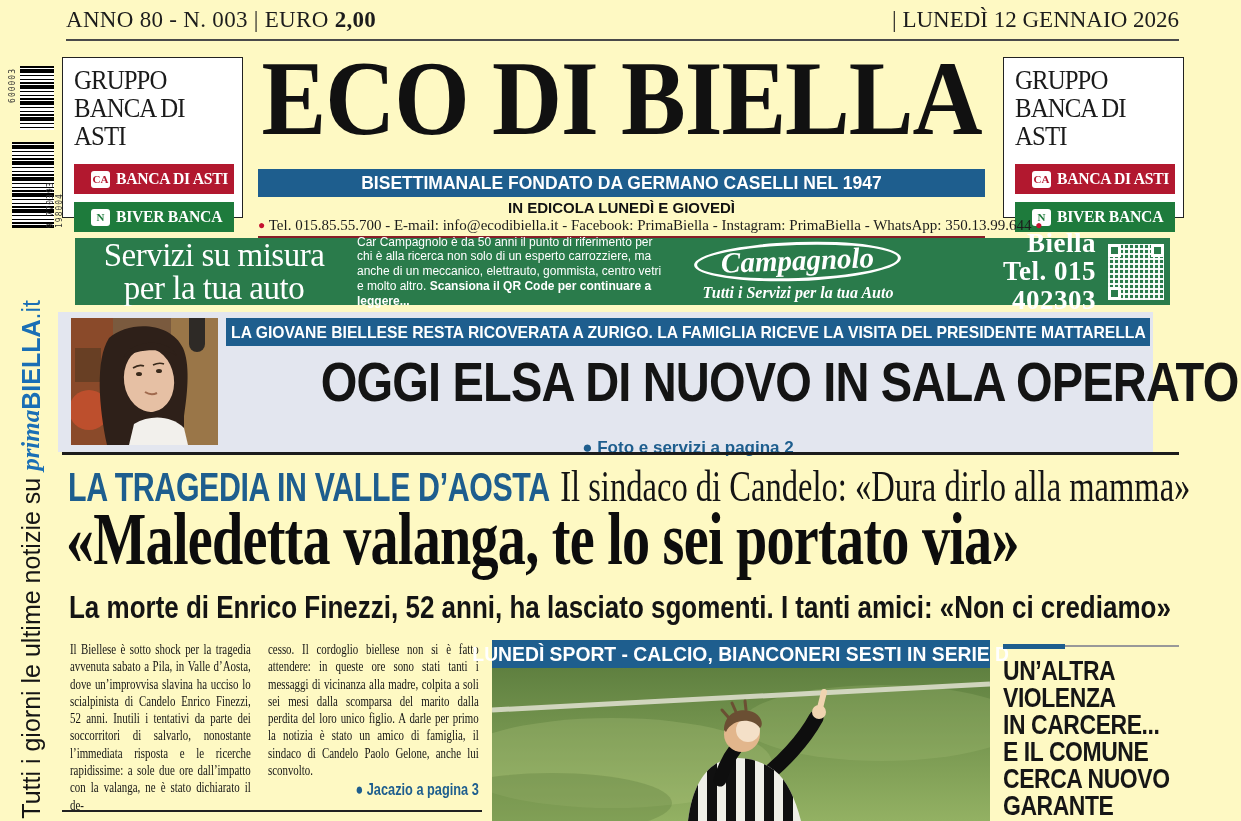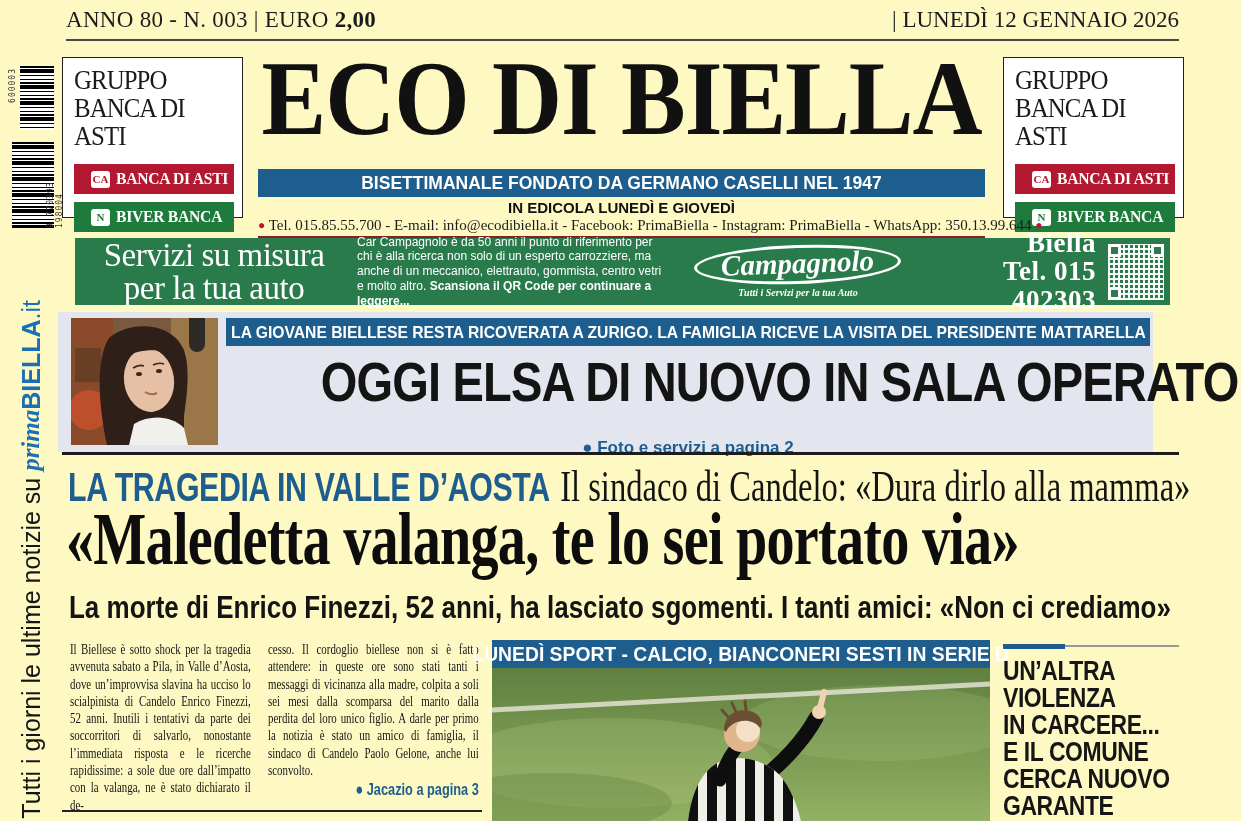--- a/index.html
+++ b/index.html
@@ -61,21 +61,21 @@
 
   
   .ad{left:75px;top:238px;width:1095px;height:67px;display:flex;align-items:center;color:#fff;}
   .ad-headline{flex:0 0 278px;text-align:center;font-size:33px;line-height:.98;letter-spacing:-.5px;}
   .ad-body{flex:0 0 312px;font-family:"Liberation Sans",sans-serif;font-size:12px;line-height:1.23;
      margin-left:4px;}
   .ad-cta{font-weight:700;}
   .ad-logo{flex:0 0 238px;text-align:center;margin-left:10px;position:relative;}
   .ad-ellipse{display:inline-block;border:3px solid #fff;border-radius:50%;padding:1px 24px 3px;
      font-style:italic;font-weight:700;font-size:29px;line-height:1;transform:rotate(-2deg);}
-  .ad-tagline{font-style:italic;font-weight:700;font-size:10px;margin-top:3px;}
+  .ad-tagline{font-style:italic;font-weight:700;font-size:16px;margin-top:3px;}
   .ad-tel{flex:1;text-align:right;font-weight:700;font-size:27px;line-height:1.05;padding-right:12px;
      letter-spacing:.5px;}
   .ad-qr{flex:0 0 56px;height:56px;margin-right:6px;position:relative;
      background-image:repeating-linear-gradient(0deg,rgba(255,255,255,.95) 0 2px,transparent 2px 5px),
                       repeating-linear-gradient(90deg,rgba(255,255,255,.95) 0 2px,transparent 2px 5px);}
   .qr-eye{position:absolute;width:13px;height:13px;border:3px solid #fff;box-sizing:border-box;background:#2a7b4b;}
   .qr-eye.tl{left:0;top:0;} .qr-eye.tr{right:0;top:0;} .qr-eye.bl{left:0;bottom:0;}
 
   
   .elsa{left:58px;top:312px;width:1095px;height:140px;background:#e3e6ef;}

